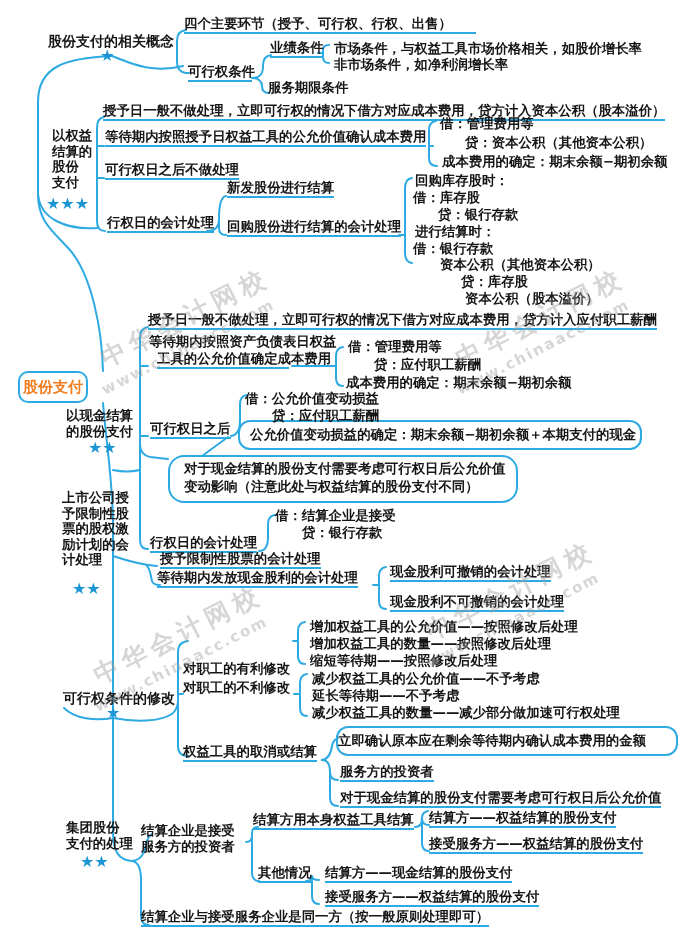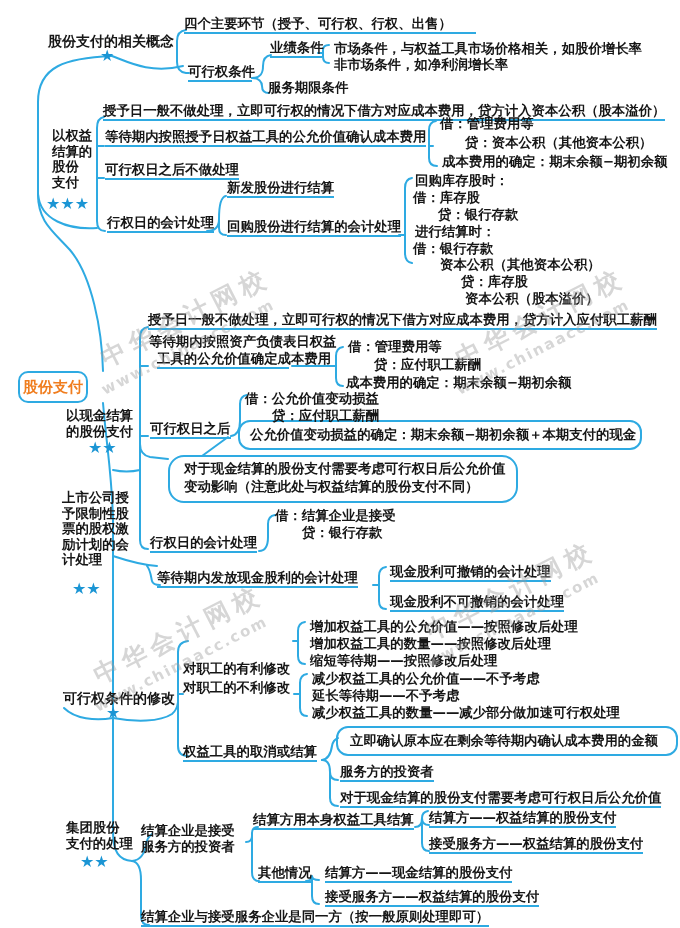--- a/index.html
+++ b/index.html
@@ -132,37 +132,38 @@
   <div class="n u" style="left:150px;top:535px;">行权日的会计处理</div>
 
   <div class="n vcol" style="left:62px;top:490px;">
     <div>上市公司授</div>
     <div>予限制性股</div>
     <div>票的股权激</div>
     <div>励计划的会</div>
     <div>计处理</div>
   </div>
   <div class="star" style="left:72px;top:582px;">★★</div>
+  <div class="n u" style="left:160px;top:551px;">授予限制性股票的会计处理</div>
   <div class="n u" style="left:157px;top:570px;">等待期内发放现金股利的会计处理</div>
   <div class="n u" style="left:390px;top:564px;">现金股利可撤销的会计处理</div>
   <div class="n u" style="left:390px;top:594px;">现金股利不可撤销的会计处理</div>
 
   <div class="n lbl" style="left:63px;top:691px;">可行权条件的修改</div>
   <div class="star" style="left:106px;top:706px;">★</div>
   <div class="n" style="left:183px;top:661px;">对职工的有利修改</div>
   <div class="n" style="left:310px;top:619px;">增加权益工具的公允价值——按照修改后处理</div>
   <div class="n" style="left:310px;top:636px;">增加权益工具的数量——按照修改后处理</div>
   <div class="n" style="left:310px;top:653px;">缩短等待期——按照修改后处理</div>
   <div class="n" style="left:183px;top:680px;">对职工的不利修改</div>
   <div class="n" style="left:312px;top:671px;">减少权益工具的公允价值——不予考虑</div>
   <div class="n" style="left:312px;top:688px;">延长等待期——不予考虑</div>
   <div class="n" style="left:312px;top:705px;">减少权益工具的数量——减少部分做加速可行权处理</div>
   <div class="n u" style="left:183px;top:744px;">权益工具的取消或结算</div>
   <div class="box" style="left:336px;top:726px;width:338px;height:26px;border-radius:12px;"></div>
-  <div class="n" style="left:350px;top:733px;font-family:Liberation Serif, serif;">立即确认原本应在剩余等待期内确认成本费用的金额</div>
+  <div class="n" style="left:338px;top:733px;font-family:Liberation Serif, serif;">立即确认原本应在剩余等待期内确认成本费用的金额</div>
   <div class="n u" style="left:340px;top:764px;">服务方的投资者</div>
   <div class="n u" style="left:340px;top:790px;">对于现金结算的股份支付需要考虑可行权日后公允价值</div>
 
   <div class="n vcol" style="left:66px;top:820px;">
     <div>集团股份</div>
     <div>支付的处理</div>
   </div>
   <div class="star" style="left:80px;top:855px;">★★</div>
   <div class="n vcol" style="left:141px;top:823px;">
     <div>结算企业是接受</div>

